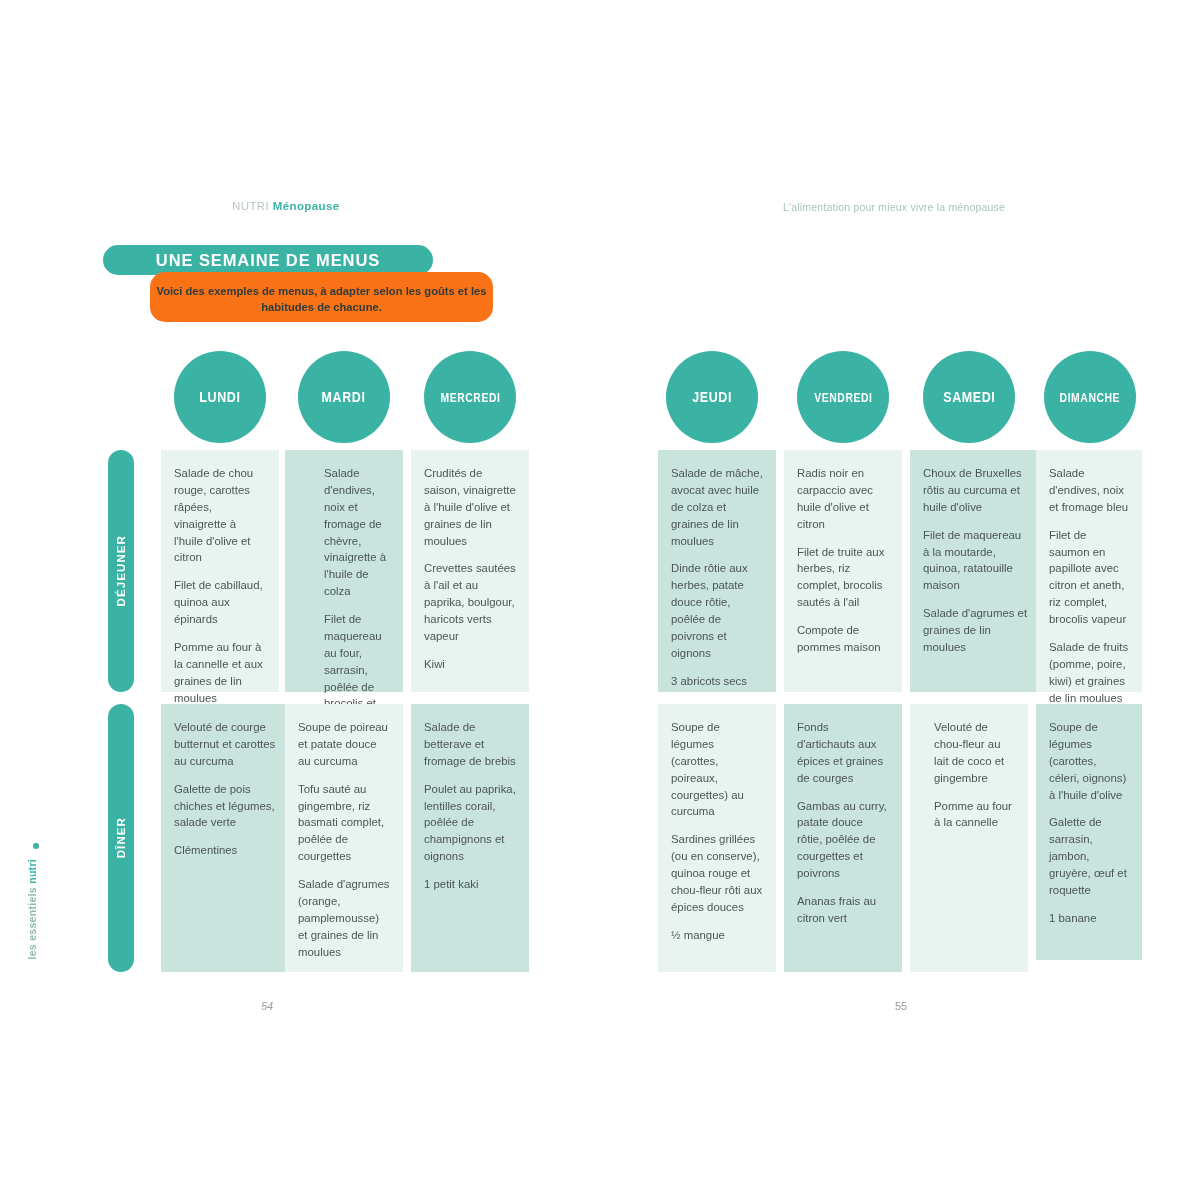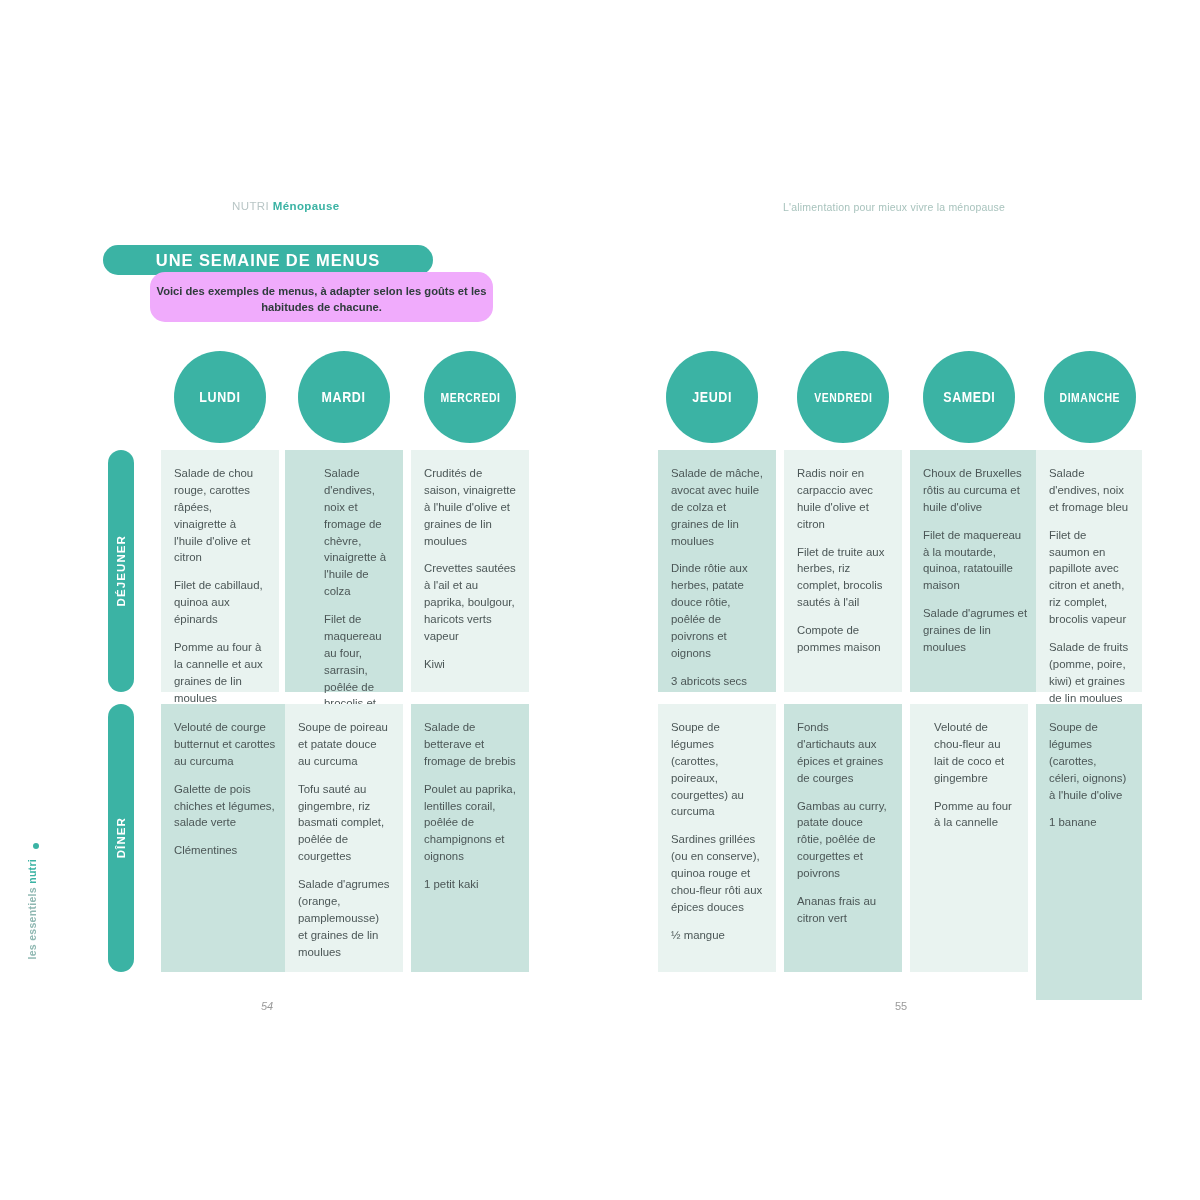--- a/index.html
+++ b/index.html
@@ -67,21 +67,21 @@
     letter-spacing: 0.9px;
   }
 
   
   .intro-bubble {
     position: absolute;
     left: 150px;
     top: 272px;
     width: 343px;
     height: 50px;
-    background: #f0abfc;
+    background: #f97316;
     border-radius: 15px;
     display: flex;
     align-items: center;
     justify-content: center;
     padding-top: 6px;
   }
   .intro-bubble p {
     color: #2f3c3c;
     font-size: 11.2px;
     font-weight: 700;
@@ -290,22 +290,23 @@
         <p>Pomme au four à la cannelle</p>
       </div>
       <div class="day-circle narrow" style="left: 1044px; top: 351px;">
         <span>DIMANCHE</span>
       </div>
       <div class="card tint-light" style="left: 1036px; width: 106px; top: 450px; height: 242px;">
         <p>Salade d'endives, noix et fromage bleu</p>
         <p>Filet de saumon en papillote avec citron et aneth, riz complet, brocolis vapeur</p>
         <p>Salade de fruits (pomme, poire, kiwi) et graines de lin moulues</p>
       </div>
-      <div class="card tint-dark" style="left: 1036px; width: 106px; top: 704px; height: 296px;">
+      <div class="card tint-dark" style="left: 1036px; width: 106px; top: 704px; height: 256px;">
         <p>Soupe de légumes (carottes, céleri, oignons) à l'huile d'olive</p>
+        <p>Galette de sarrasin, jambon, gruyère, œuf et roquette</p>
         <p>1 banane</p>
       </div>
     </div>
 
   <div class="folio left">54</div>
   <div class="folio right">55</div>
 
   <div class="spine">
     <div class="spine-dot"></div>
     <div class="spine-text"><span>les essentiels </span><span class="b">nutri</span></div>

